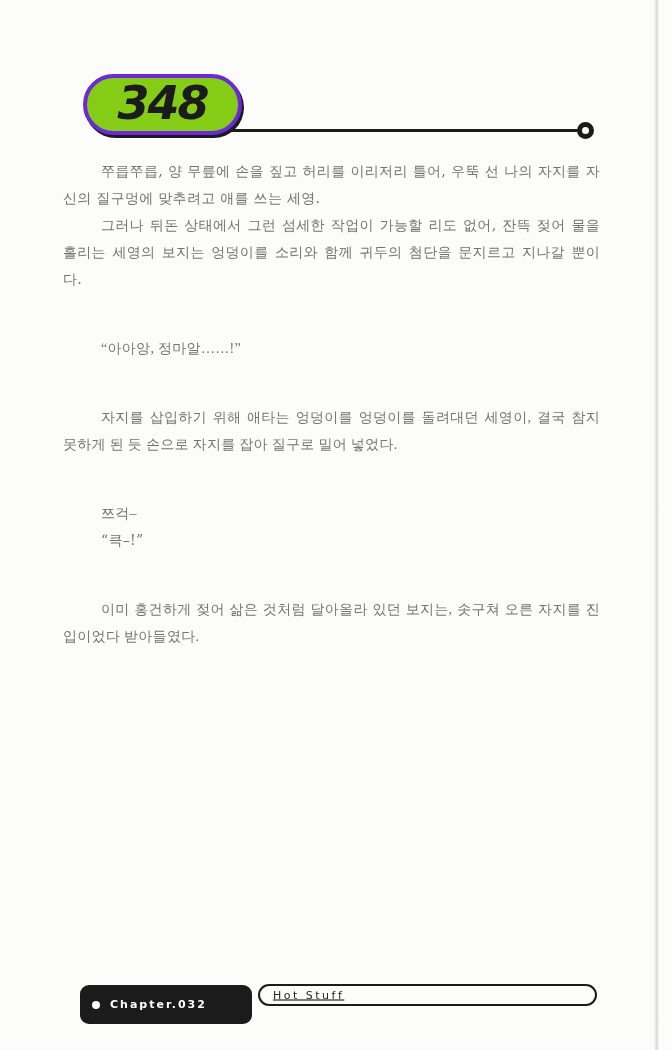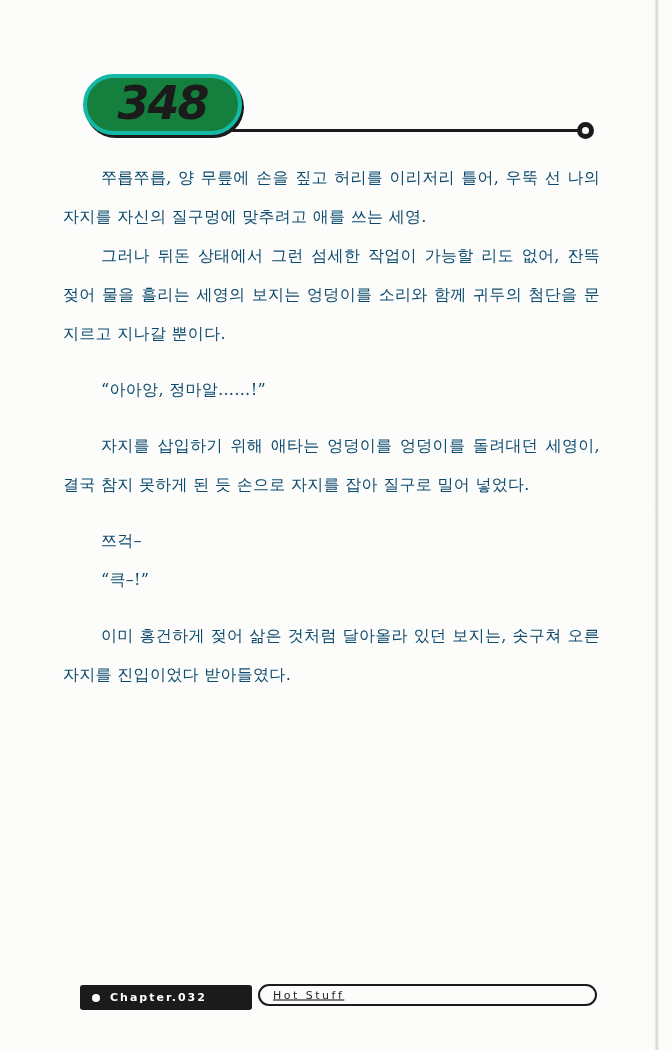--- a/index.html
+++ b/index.html
@@ -30,23 +30,23 @@
     pointer-events: none;
   }
 
   
   .pagenum-badge {
     position: absolute;
     left: 83px;
     top: 74px;
     width: 151px;
     height: 53px;
-    border: 4px solid #14b8a6;
+    border: 4px solid #6d28d9;
     border-radius: 32px;
-    background: #15803d;
+    background: #84cc16;
     box-shadow: 2px 3px 0 0 #1b1b1b;
     display: flex;
     align-items: center;
     justify-content: center;
     z-index: 2;
   }
   .pagenum-badge span {
     font-family: "DejaVu Sans", "Liberation Sans", sans-serif;
     font-weight: bold;
     font-style: italic;
@@ -75,44 +75,45 @@
     background: #fcfcfa;
     z-index: 1;
   }
 
   
   .body-text {
     position: absolute;
     left: 63px;
     top: 158px;
     width: 537px;
-    color: #0c4a6e;
-    font-size: 16px;
-    line-height: 39px;
+    color: #737373;
+    font-size: 14px;
+    line-height: 27px;
     text-align: justify;
     word-break: break-all;
     letter-spacing: 0.3px;
   }
   .para {
     margin: 0;
     text-indent: 38px;
   }
   .gap {
-    margin-top: 17px;
+    margin-top: 42px;
+    font-family: Liberation Serif, serif;
   }
 
   
   .chapter-pill {
     position: absolute;
     left: 80px;
     top: 985px;
     width: 172px;
-    height: 25px;
+    height: 39px;
     background: #1b1b1b;
-    border-radius: 3px;
+    border-radius: 9px;
     display: flex;
     align-items: center;
     font-family: "DejaVu Sans", "Liberation Sans", sans-serif;
   }
   .chapter-pill .dot {
     width: 8px;
     height: 8px;
     border-radius: 50%;
     background: #fcfcfa;
     margin-left: 12px;

